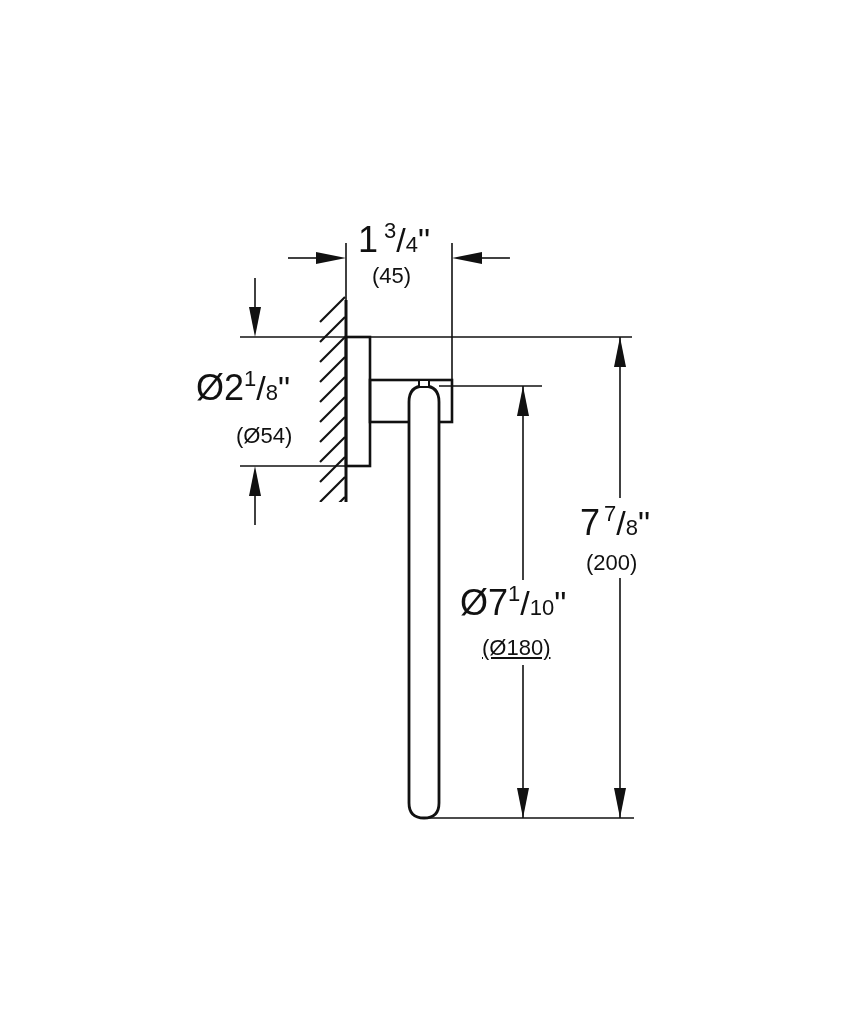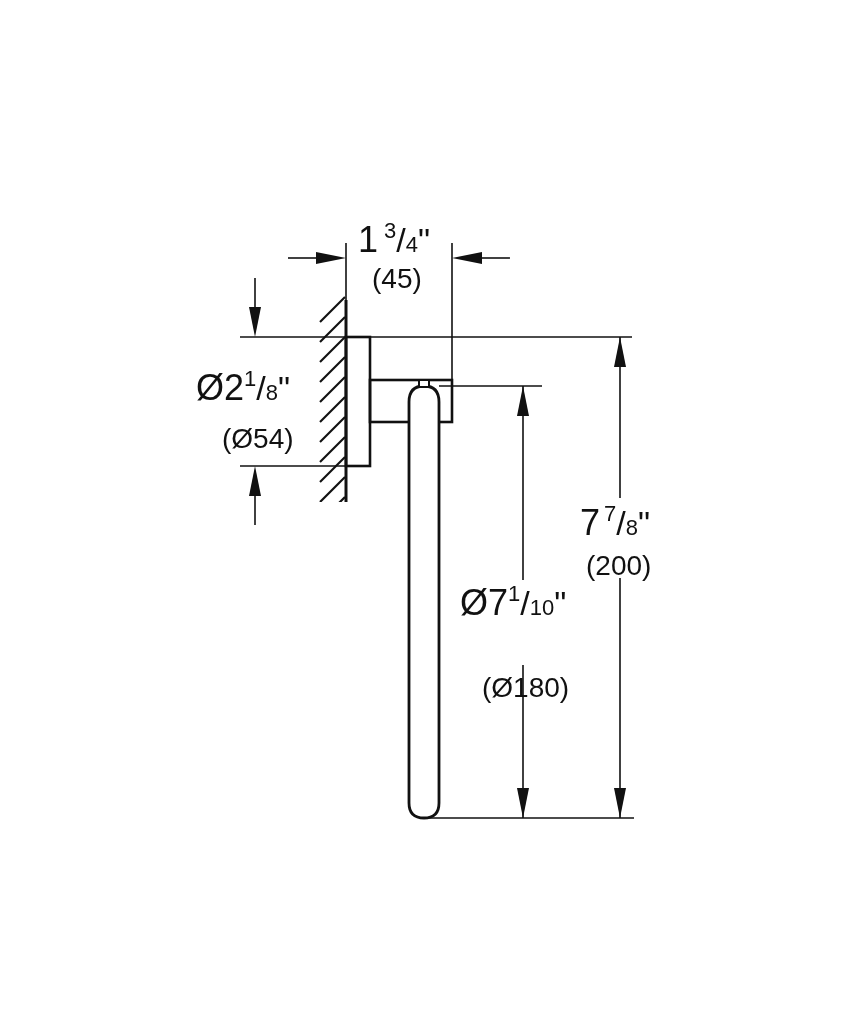--- a/index.html
+++ b/index.html
@@ -3,21 +3,21 @@
   <meta charset="utf-8">
   <style>
     html, body { margin: 0; padding: 0; background: #ffffff; }
     body { width: 854px; height: 1024px; overflow: hidden; position: relative; font-family: "Liberation Sans", sans-serif; color: #111111; }
     #drawing { position: absolute; left: 0; top: 0; width: 854px; height: 1024px; }
     .dim { position: absolute; color: #111111; white-space: nowrap; line-height: 1; }
     .big { font-size: 36px; }
     .sup { font-size: 22px; position: relative; top: -14px; }
     .slash { font-size: 34px; }
     .sub { font-size: 22px; }
-    .mm { font-size: 28px; position: absolute; }
+    .mm { font-size: 22px; position: absolute; }
   </style>
 </head>
 <body>
 
 <svg id="drawing" viewBox="0 0 854 1024" xmlns="http://www.w3.org/2000/svg">
   <defs>
     <clipPath id="wallclip">
         <rect x="318" y="295" width="30" height="207"></rect>
       </clipPath>
   </defs>
@@ -76,23 +76,23 @@
 </svg>
 
 <div class="dim" style="left:358px; top:222px;">
   <span class="big">1</span><span class="sup" style="margin-left:6px;">3</span><span class="slash">/</span><span class="sub">4</span><span class="slash">"</span>
 </div>
 <div class="mm" style="left:372px; top:263px;">(45)</div>
 
 <div class="dim" style="left:196px; top:370px;">
   <span class="big">Ø2</span><span class="sup">1</span><span class="slash">/</span><span class="sub">8</span><span class="slash">"</span>
 </div>
-<div class="mm" style="left:222px; top:423px;">(Ø54)</div>
+<div class="mm" style="left:236px; top:423px;">(Ø54)</div>
 
 <div class="dim" style="left:460px; top:585px;">
   <span class="big">Ø7</span><span class="sup">1</span><span class="slash">/</span><span class="sub">10</span><span class="slash">"</span>
 </div>
-<div class="mm" style="left:482px; top:672px;">(Ø180)</div>
+<div class="mm" style="left:482px; top:635px;text-decoration:underline;">(Ø180)</div>
 
 <div class="dim" style="left:580px; top:505px;">
   <span class="big">7</span><span class="sup" style="margin-left:4px;">7</span><span class="slash">/</span><span class="sub">8</span><span class="slash">"</span>
 </div>
 <div class="mm" style="left:586px; top:550px;text-align:center;">(200)</div>
 
 </body></html>

